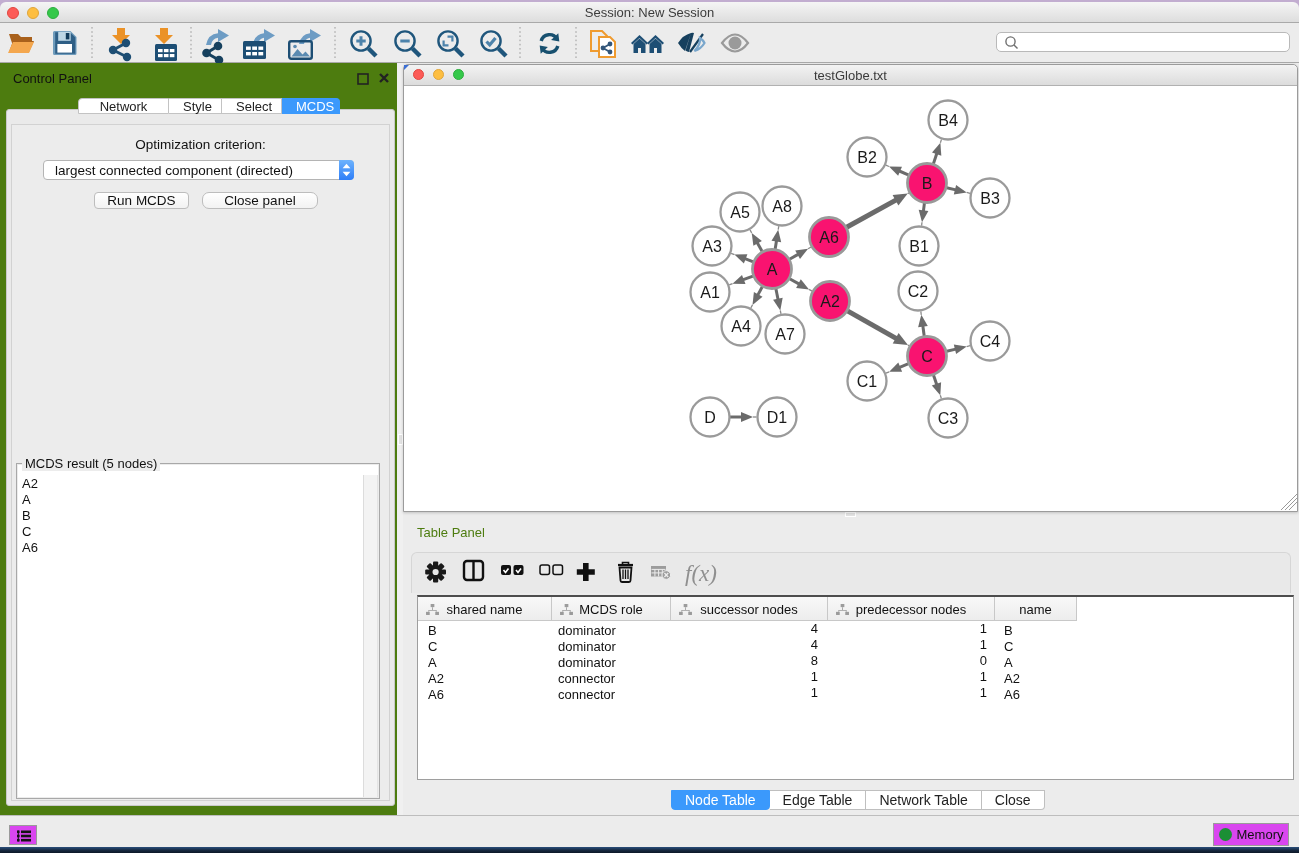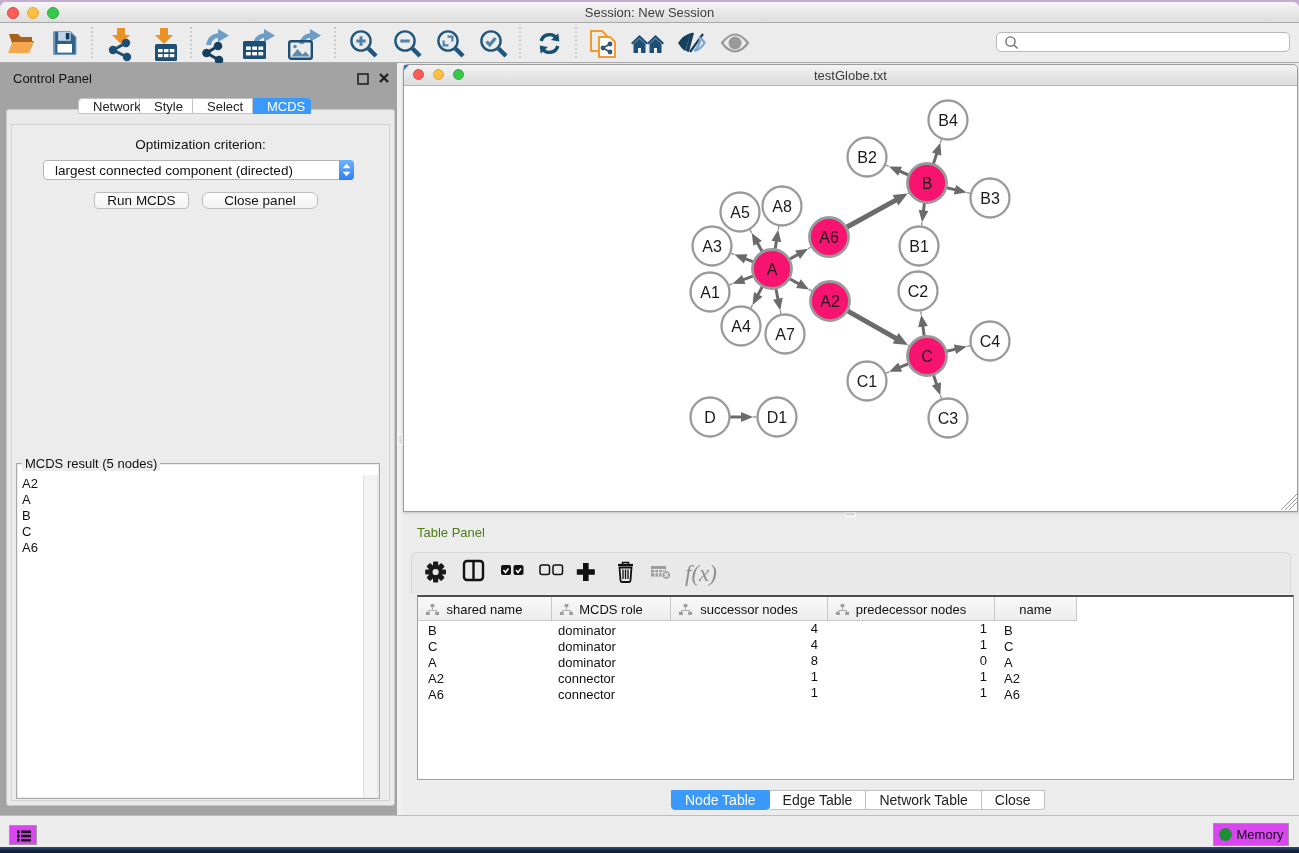--- a/index.html
+++ b/index.html
@@ -10,21 +10,21 @@
 #topstrip { left:0; top:0; width:1299px; height:10px; background:#c2add0; }
 #titlebar { left:0; top:2px; width:1299px; height:21px; border-radius:6px 6px 0 0;
   background:linear-gradient(#f5f5f5,#dddddd); border-bottom:1px solid #a9a9a9;
   font-size:13px; color:#3c3c3c; text-align:center; line-height:21px; }
 .light { position:absolute; width:12px; height:12px; border-radius:50%; top:5px; }
 #toolbar { left:0; top:24px; width:1299px; height:39px; background:#ececec;
   border-bottom:1px solid #a9a9a9; }
 #searchbox { position:absolute; left:996px; top:8px; width:294px; height:20px;
   background:#fff; border:1px solid #b9b9b9; border-radius:5px; }
 
-#cpanel { left:0; top:63px; width:397px; height:752px; background:#a3a3a3; }
+#cpanel { left:0; top:63px; width:397px; height:752px; background:#4d7c0f; }
 #cpanel .ptitle { position:absolute; left:13px; top:8px; font-size:13px; color:#111; }
 .winbtns { position:absolute; font-size:12px; color:#222; }
 .tabs { position:absolute; top:35px; left:78px; height:16px; display:flex; font-size:13px; z-index:5; }
 .tab { background:#fff; border:1px solid #c3c3c3; border-left:none; padding:0 14px;
   line-height:15px; color:#222; text-align:center; }
 .tab.first { border-left:1px solid #c3c3c3; border-radius:4px 0 0 0; }
 .tab.sel { background:#3b99fc; color:#fff; border-color:#3b99fc; border-radius:0 4px 0 0; }
 #outpan { position:absolute; left:6px; top:46px; width:389px; height:697px;
   background:#eaeaea; border:1px solid #c9c9c9; border-radius:3px; }
 #inpan { position:absolute; left:4px; top:14px; width:379px; height:677px;
@@ -238,21 +238,21 @@
 </div>
 </div>
 
 <div class="abs" id="cpanel">
   <div class="ptitle">Control Panel</div>
   <svg class="winbtns" width="34" height="12" style="left:357px;top:10px">
     <rect x="1" y="1" width="10" height="10" fill="none" stroke="#222" stroke-width="1.6"></rect>
     <path d="M23 1 L31 9 M31 1 L23 9" stroke="#222" stroke-width="2.4"></path>
   </svg>
   <div class="tabs">
-    <div class="tab first" style="width:62px">Network</div>
+    <div class="tab first" style="width:91px">Network</div>
     <div class="tab" style="width:53px">Style</div>
     <div class="tab" style="width:60px">Select</div>
     <div class="tab sel" style="width:58px">MCDS</div>
   </div>
   <div id="outpan">
     <div id="inpan">
       <div id="dropdown">largest connected component (directed)
         <div id="dropbtn"><svg width="15" height="20">
           <path d="M3.6 8.3 L7.5 3.8 L11.4 8.3 z" fill="#fff"></path>
           <path d="M3.6 11.7 L7.5 16.2 L11.4 11.7 z" fill="#fff"></path>

